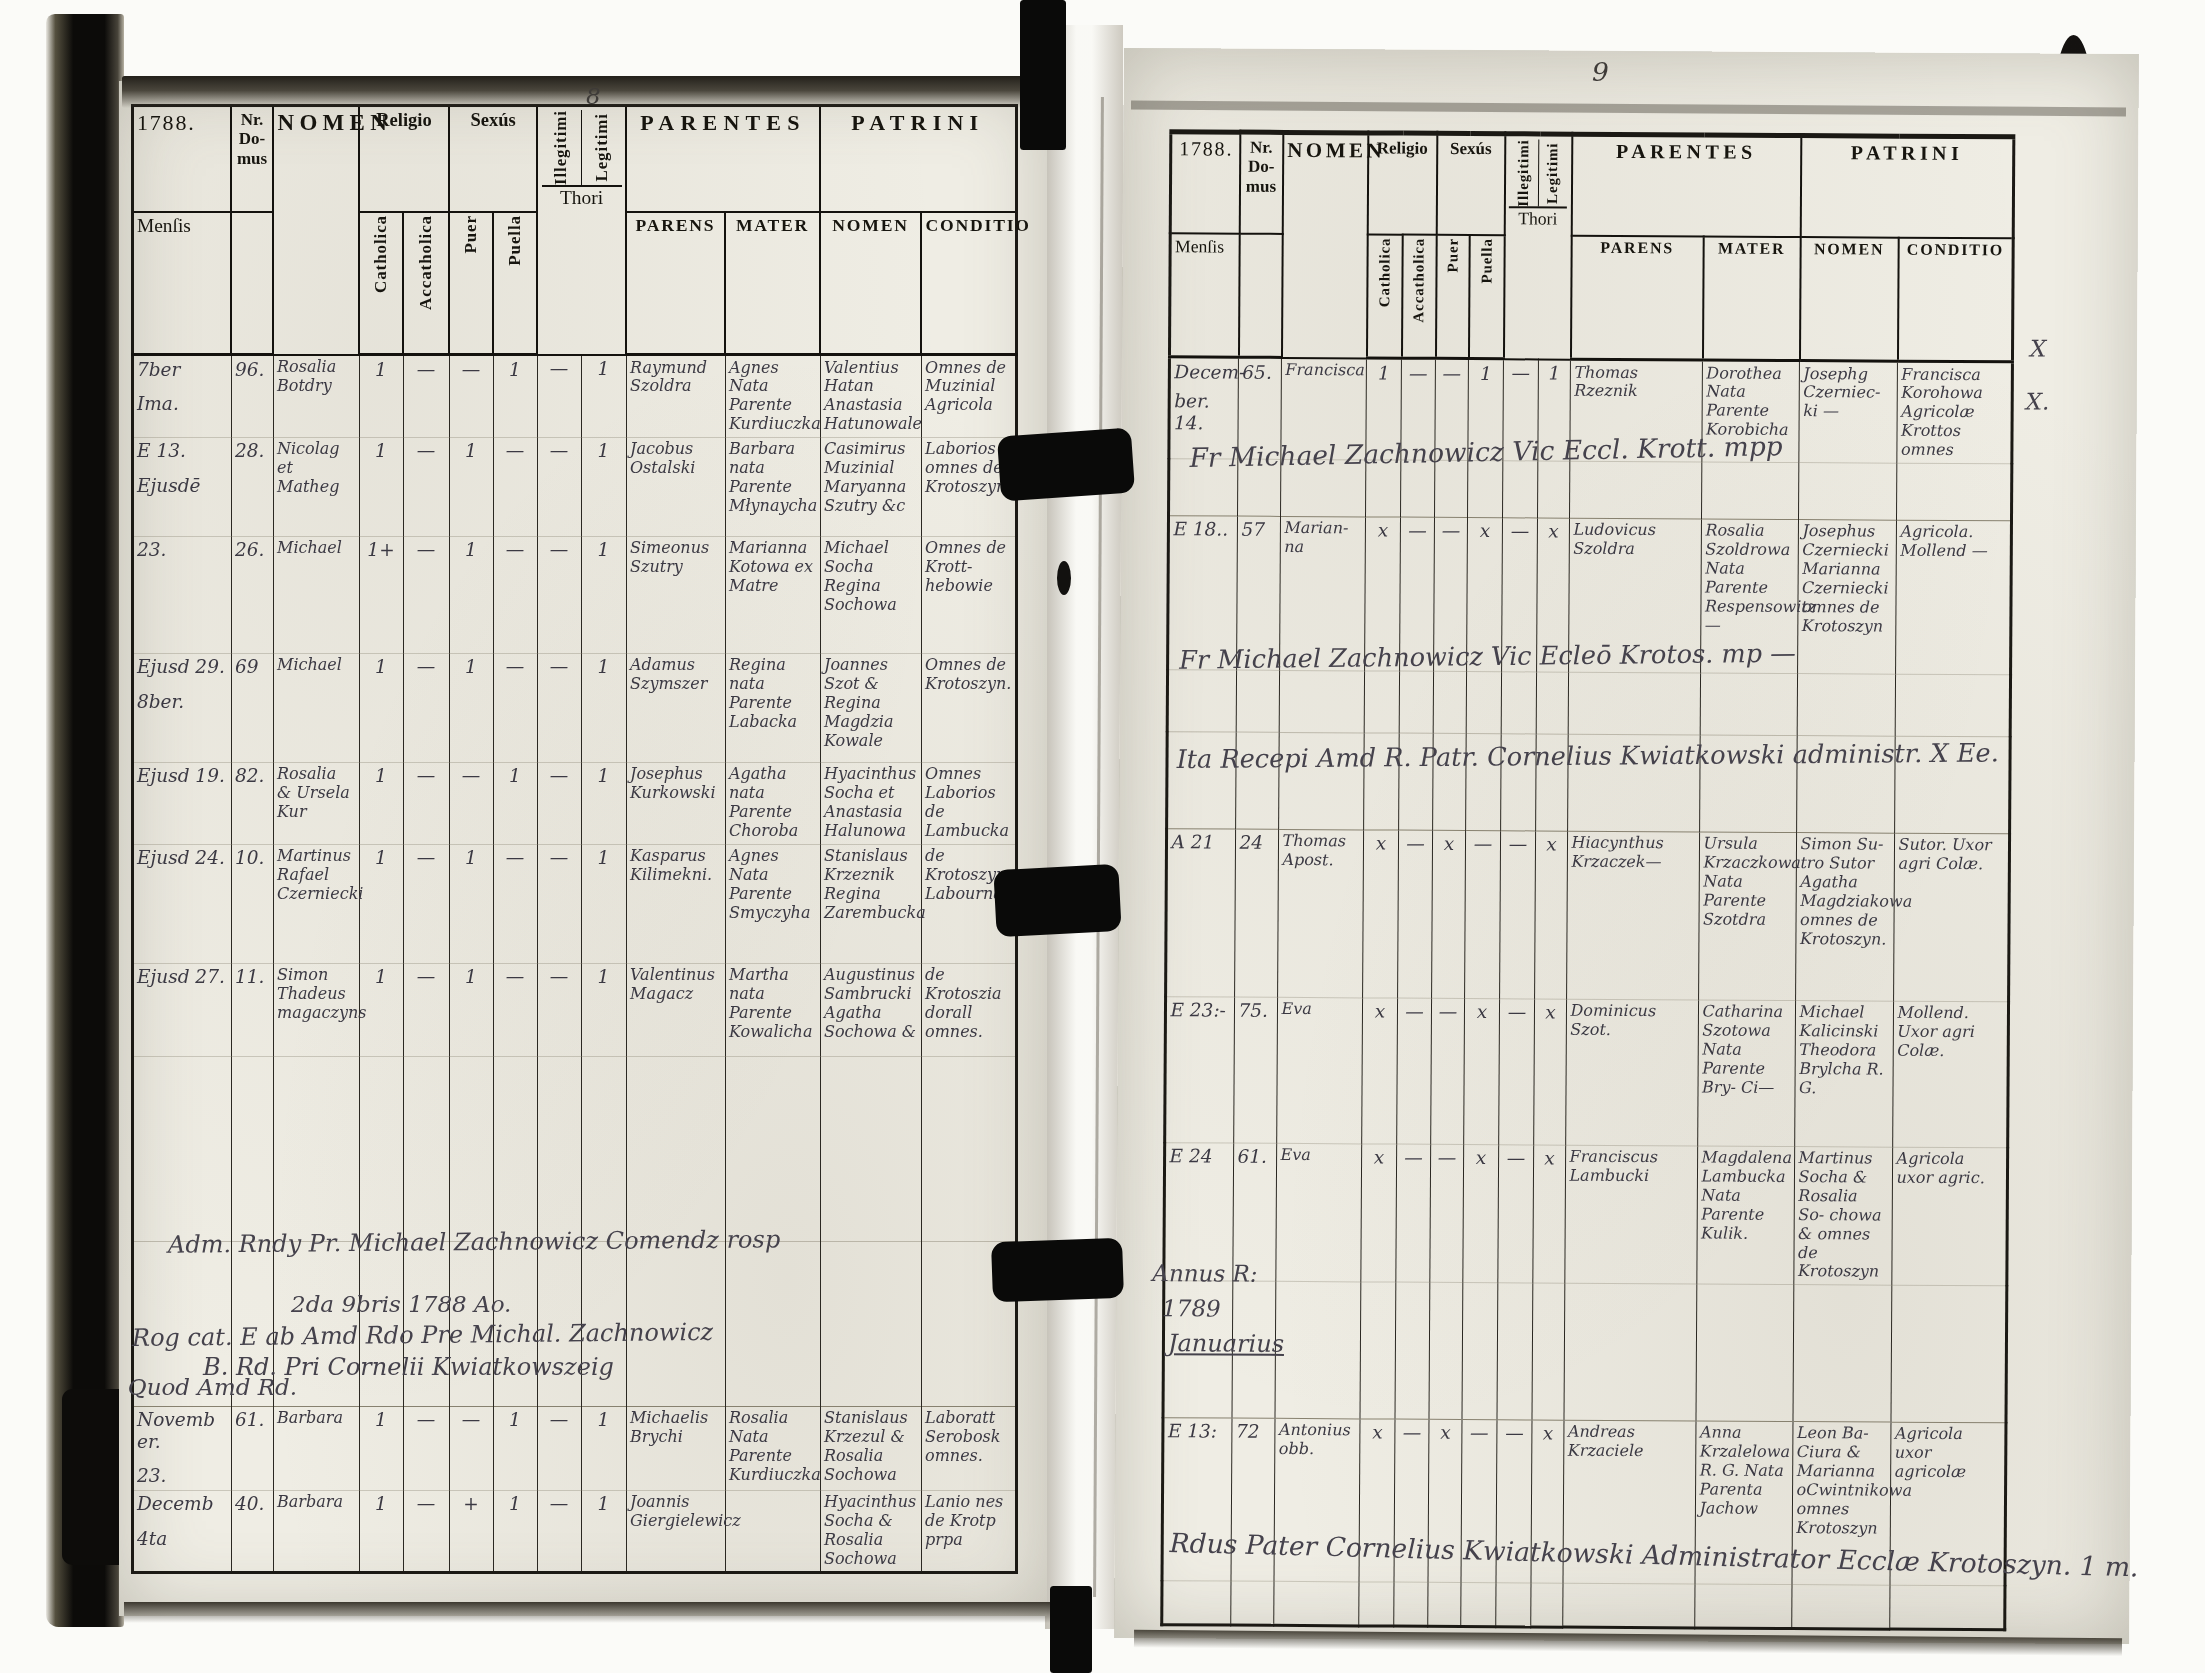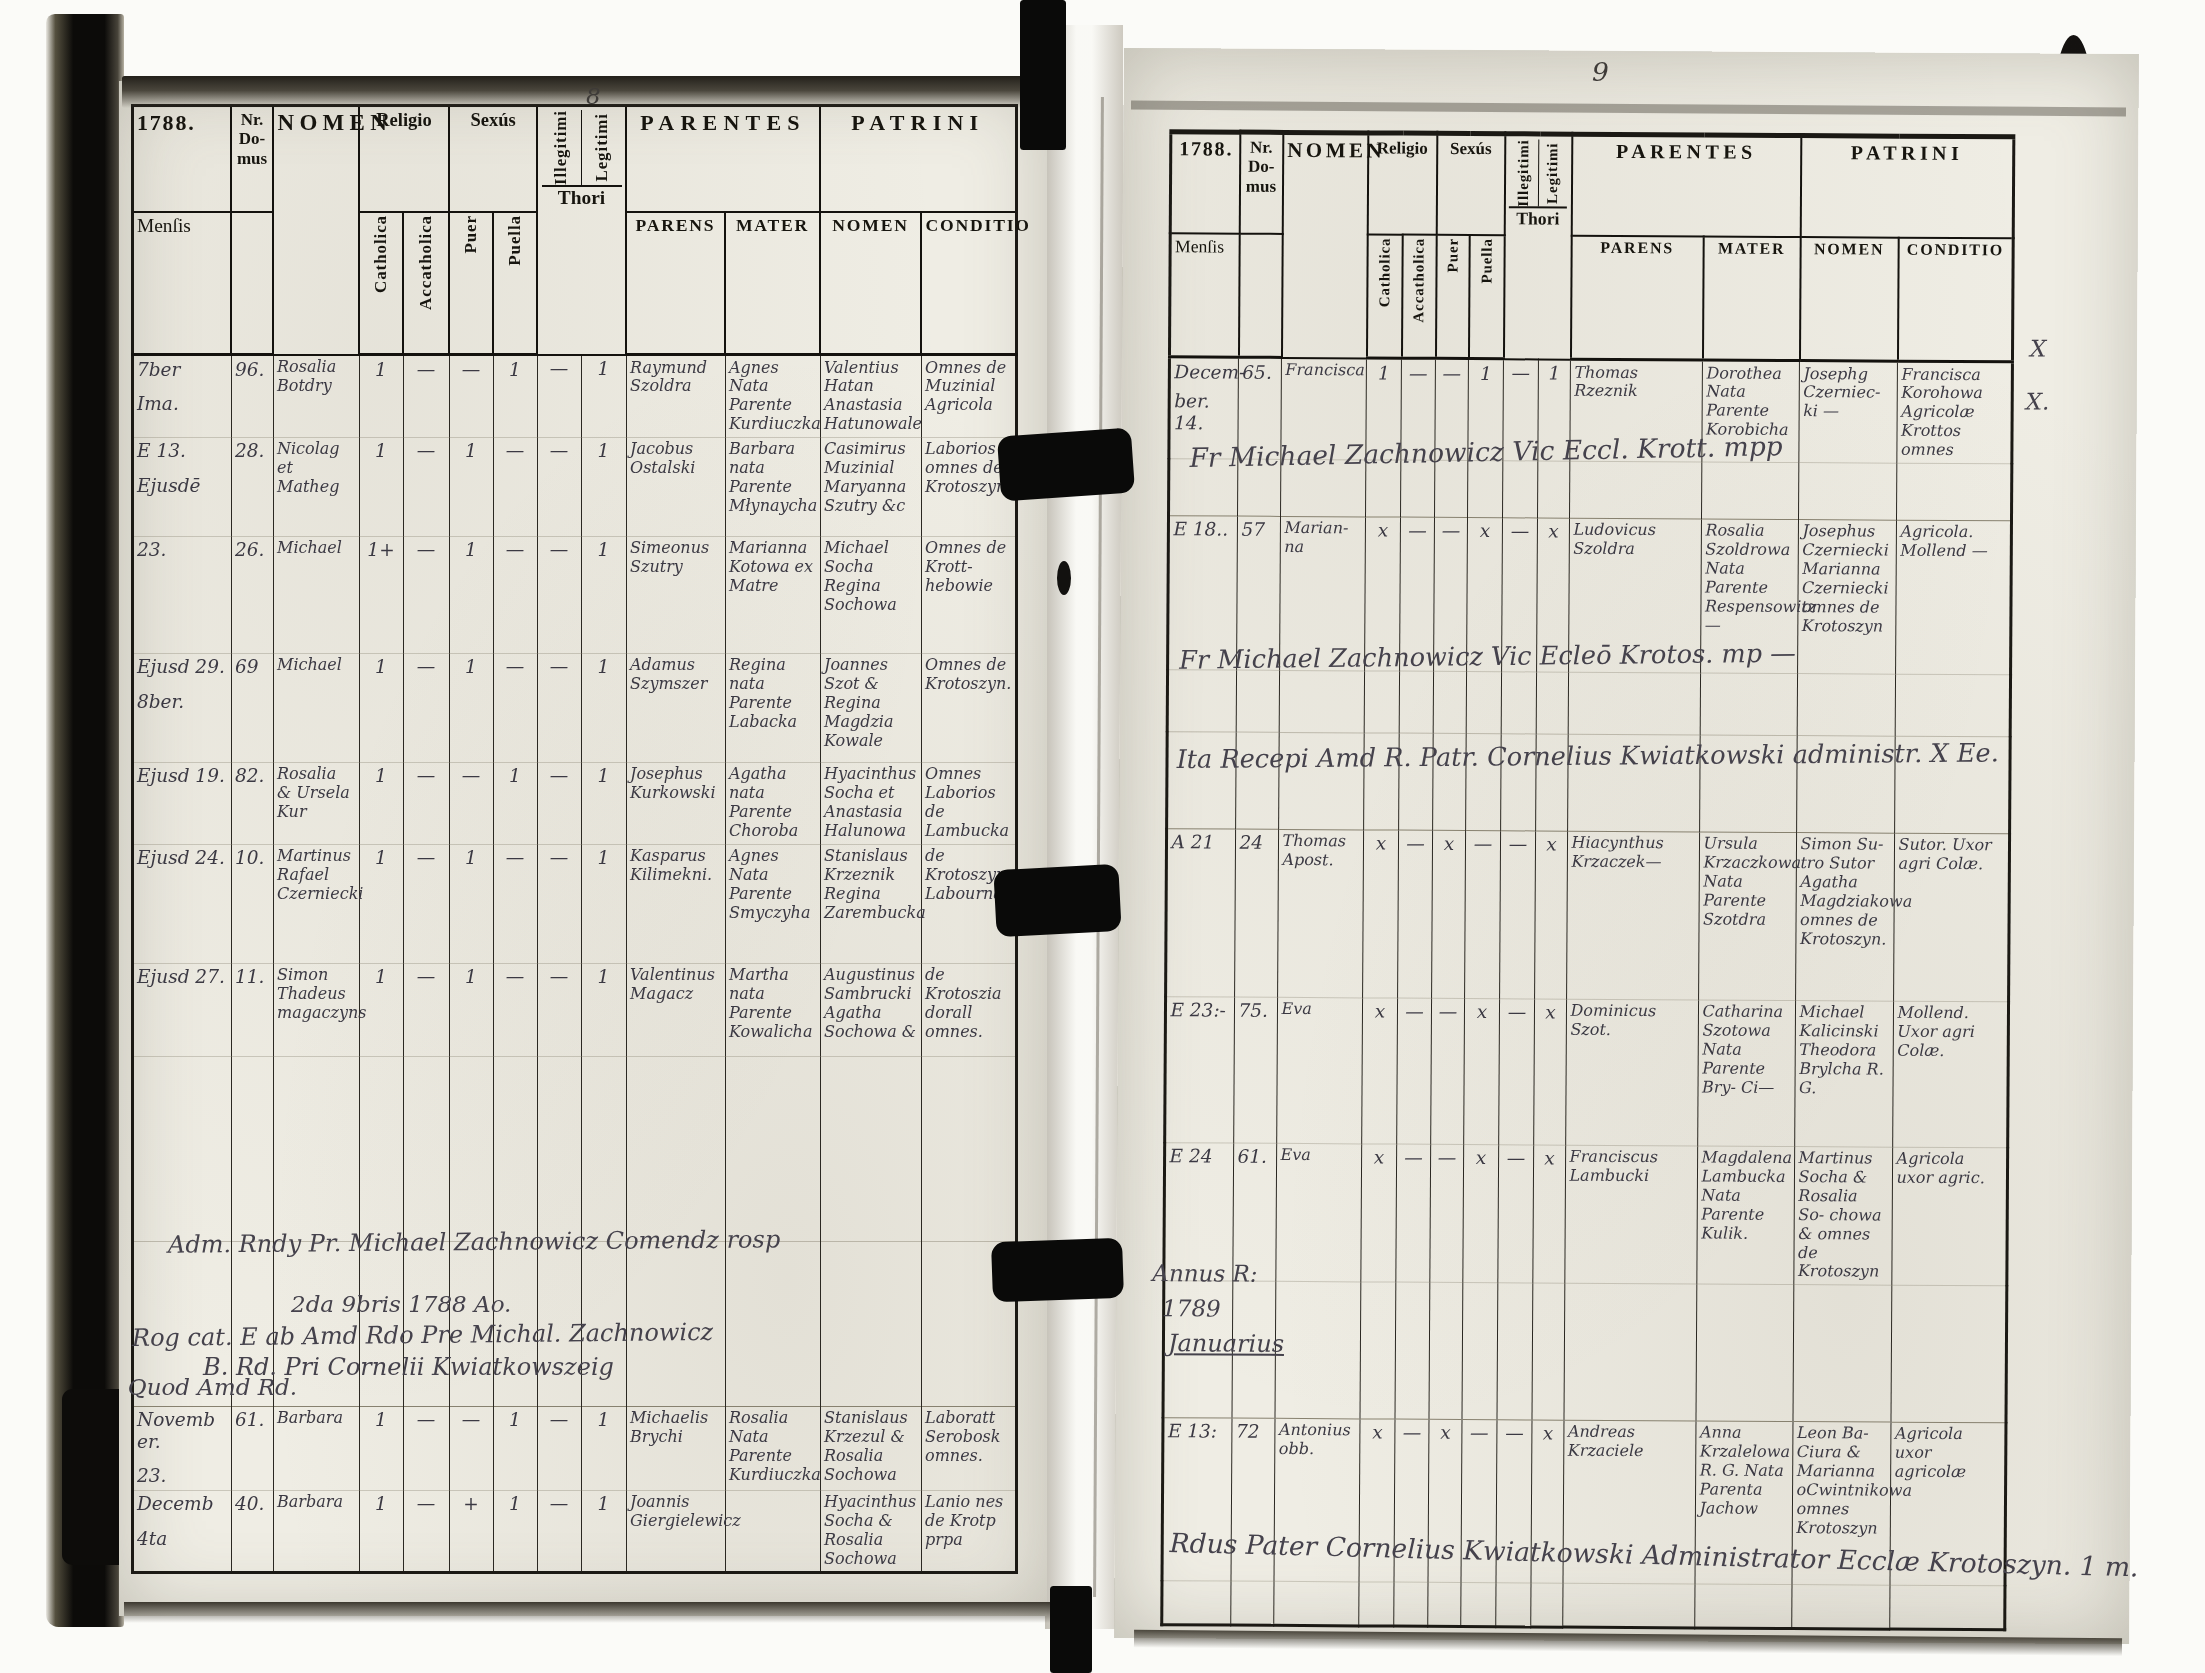--- a/index.html
+++ b/index.html
@@ -53,36 +53,36 @@
   table.reg{border-collapse:collapse;table-layout:fixed;position:absolute;
     border:3.5px solid #1b1914;}
   table.reg td{border-left:1.8px solid #2b2822;border-right:1.8px solid #2b2822;
     padding:2.6px 3.5px;vertical-align:top;overflow:visible;}
   tr.hrow td{border:2.6px solid #14120e;color:#17150f;}
   tr.hrow2 td{border-bottom:3.5px solid #14120e;}
   tr.r td{border-top:1.8px solid #87816f;border-bottom:0.9px solid rgba(135,129,111,.35);}
   tr.spacer-row td,tr.note-row td{border-top:0.9px solid rgba(135,129,111,.45);}
 
   .h{font-family:"Liberation Serif",serif;}
-  .year{font-size:22px;font-weight:bold;padding:16px 0 0 16px;letter-spacing:1.8px;}
+  .year{font-size:22px;font-weight:normal;padding:16px 0 0 16px;letter-spacing:1.8px;}
   .nrdomus{font-size:17px;font-weight:bold;line-height:1.15;padding-top:10.6px;text-align:center;}
   .nomen-main{font-size:23px;font-weight:bold;letter-spacing:5.3px;text-align:center;vertical-align:middle;}
   .grp{font-size:18.5px;text-align:center;vertical-align:middle;font-weight:bold;}
   .caps{font-size:22px;font-weight:bold;letter-spacing:6.2px;text-align:center;vertical-align:middle;}
   .sub{font-size:17.6px;font-weight:bold;letter-spacing:1.8px;text-align:center;vertical-align:middle;}
   .mensis-h{font-size:19.4px;vertical-align:middle;padding-left:8.8px;}
   .vcell{vertical-align:bottom;text-align:center;padding-bottom:7px;}
   .vtext{display:inline-block;writing-mode:vertical-rl;transform:rotate(180deg);
     font-size:17px;font-weight:bold;letter-spacing:0.9px;}
   .illeg-cell{padding:0;vertical-align:top;}
   .illeg-wrap{display:flex;height:66%;border-bottom:2.6px solid #14120e;}
   .illeg-wrap .half{flex:1;display:flex;align-items:center;justify-content:center;}
   .illeg-wrap .half+.half{border-left:1.8px solid #14120e;}
   .thori{height:32%;display:flex;align-items:center;justify-content:center;
-    font-size:19.4px;font-weight:bold;}
+    font-size:19.4px;font-weight:normal;}
 
   
   .hw{font-family:"DejaVu Serif",serif;font-style:italic;color:#3b3943;
     font-size:16px;line-height:1.18;}
   .hw-lg{font-size:18.5px;}
   .mark{text-align:center;font-size:18.5px;padding-top:5.3px;}
   .m2{display:block;margin-top:12.4px;}
   .note{position:absolute;font-family:"DejaVu Serif",serif;font-style:italic;
     color:#45424c;white-space:nowrap;}
   .underl{text-decoration:underline;}

